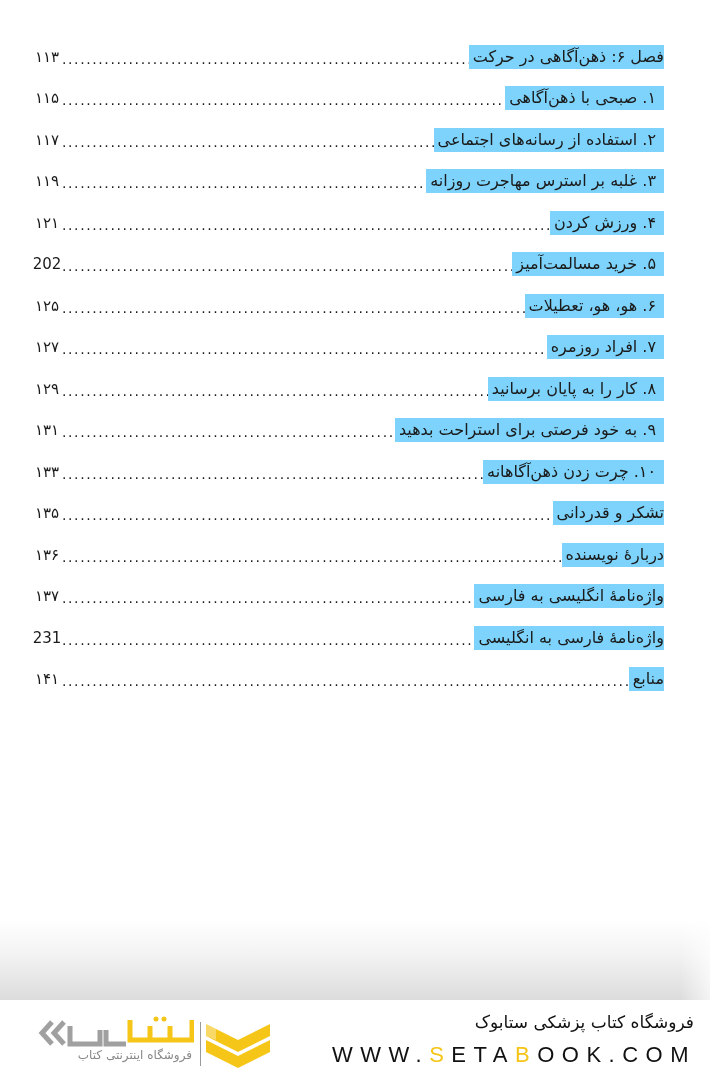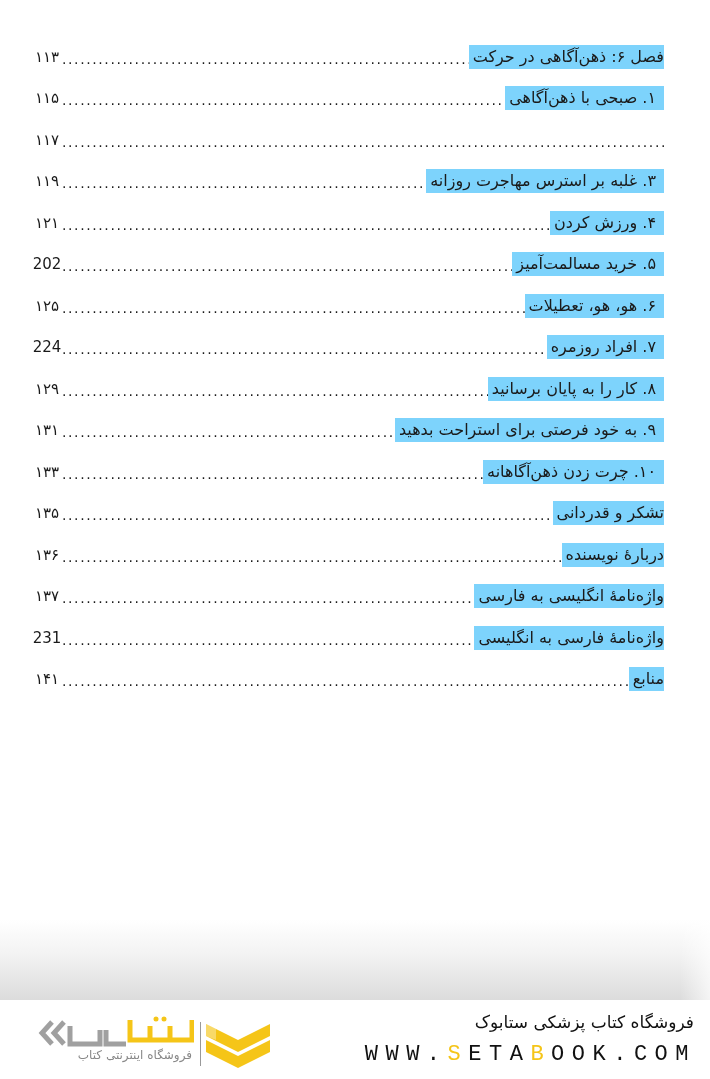--- a/index.html
+++ b/index.html
@@ -100,21 +100,21 @@
       top: 12px;
       direction: rtl;
       font-size: 17px;
       color: #111;
       font-family: "DejaVu Sans", sans-serif;
     }
     .store-url {
       position: absolute;
       right: 14px;
       top: 42px;
-      font-family: Liberation Mono, monospace;
+      font-family: Liberation Sans, sans-serif;
       font-size: 22px;
       letter-spacing: 7.5px;
       color: #111;
       direction: ltr;
     }
     .store-url .hl { color: #f5c518; }
 
     .logo {
       position: absolute;
       left: 30px;
@@ -157,20 +157,21 @@
       <span class="toc-title">فصل ۶: ذهن‌آگاهی در حرکت</span>
       <span class="toc-leader"></span>
       <span class="toc-page">۱۱۳</span>
     </div>
     <div class="toc-row sub">
       <span class="toc-title">۱. صبحی با ذهن‌آگاهی</span>
       <span class="toc-leader"></span>
       <span class="toc-page">۱۱۵</span>
     </div>
     <div class="toc-row sub">
+      <span class="toc-title">۲. استفاده از رسانه‌های اجتماعی</span>
       <span class="toc-leader"></span>
       <span class="toc-page">۱۱۷</span>
     </div>
     <div class="toc-row sub">
       <span class="toc-title">۳. غلبه بر استرس مهاجرت روزانه</span>
       <span class="toc-leader"></span>
       <span class="toc-page">۱۱۹</span>
     </div>
     <div class="toc-row sub">
       <span class="toc-title">۴. ورزش کردن</span>
@@ -183,21 +184,21 @@
       <span class="toc-page">202</span>
     </div>
     <div class="toc-row sub">
       <span class="toc-title">۶. هو، هو، تعطیلات</span>
       <span class="toc-leader"></span>
       <span class="toc-page">۱۲۵</span>
     </div>
     <div class="toc-row sub">
       <span class="toc-title">۷. افراد روزمره</span>
       <span class="toc-leader"></span>
-      <span class="toc-page">224</span>
+      <span class="toc-page">۱۲۷</span>
     </div>
     <div class="toc-row sub">
       <span class="toc-title">۸. کار را به پایان برسانید</span>
       <span class="toc-leader"></span>
       <span class="toc-page">۱۲۹</span>
     </div>
     <div class="toc-row sub">
       <span class="toc-title">۹. به خود فرصتی برای استراحت بدهید</span>
       <span class="toc-leader"></span>
       <span class="toc-page">۱۳۱</span>

